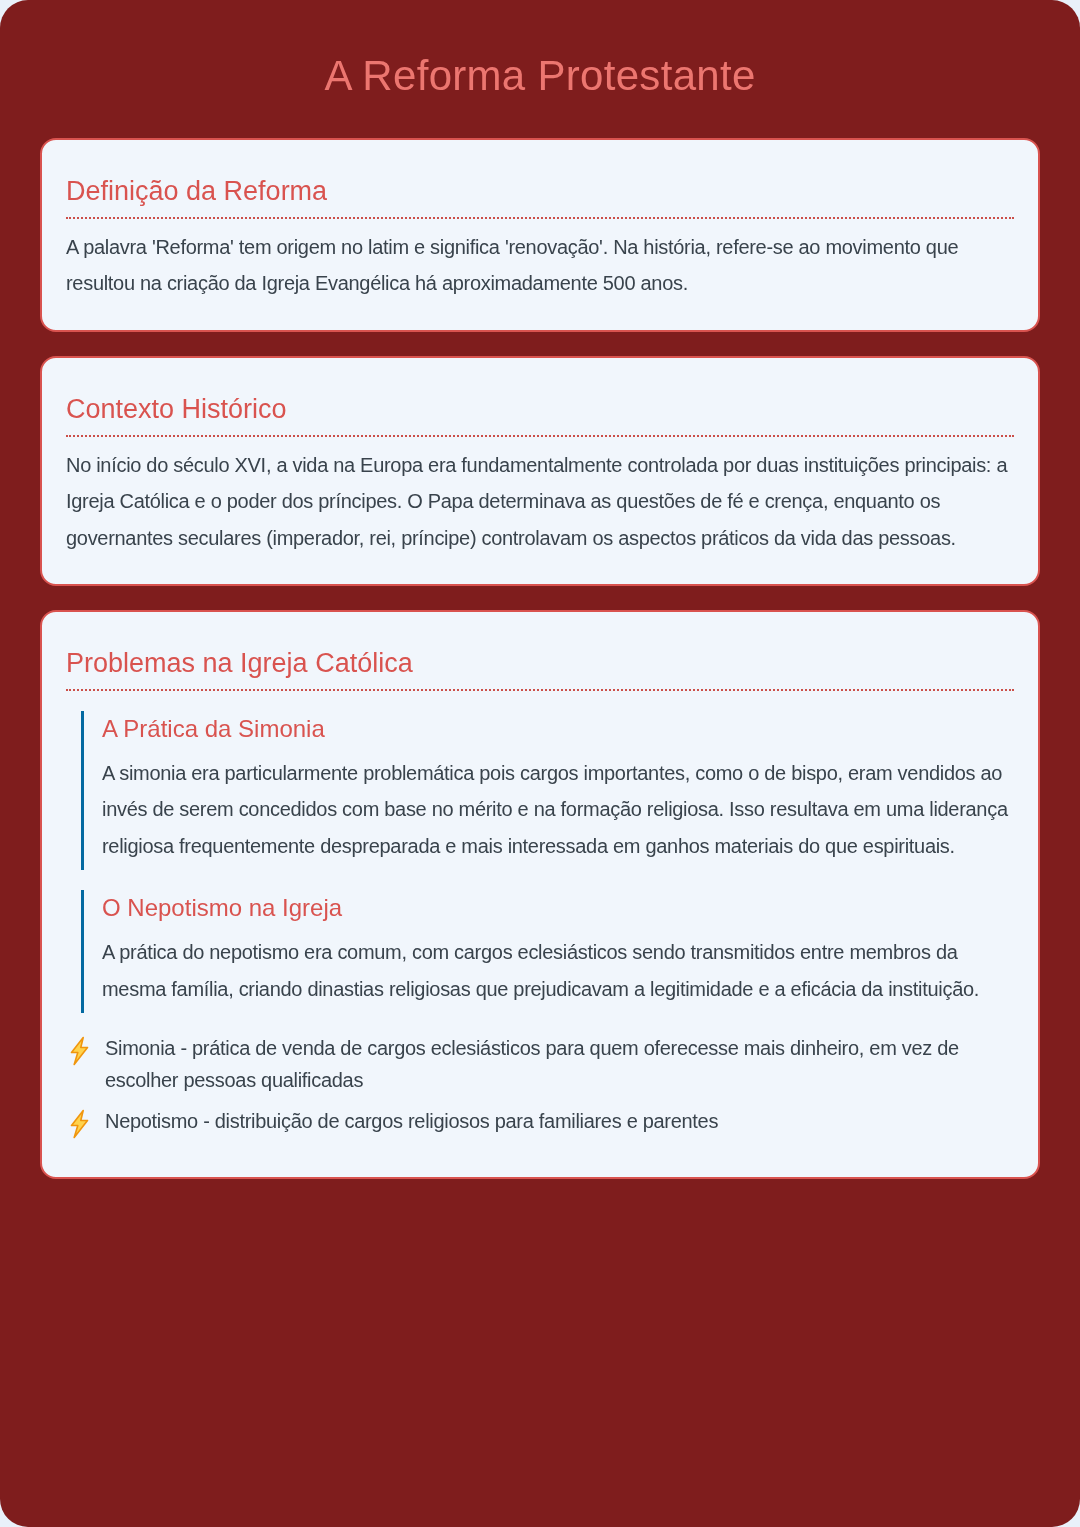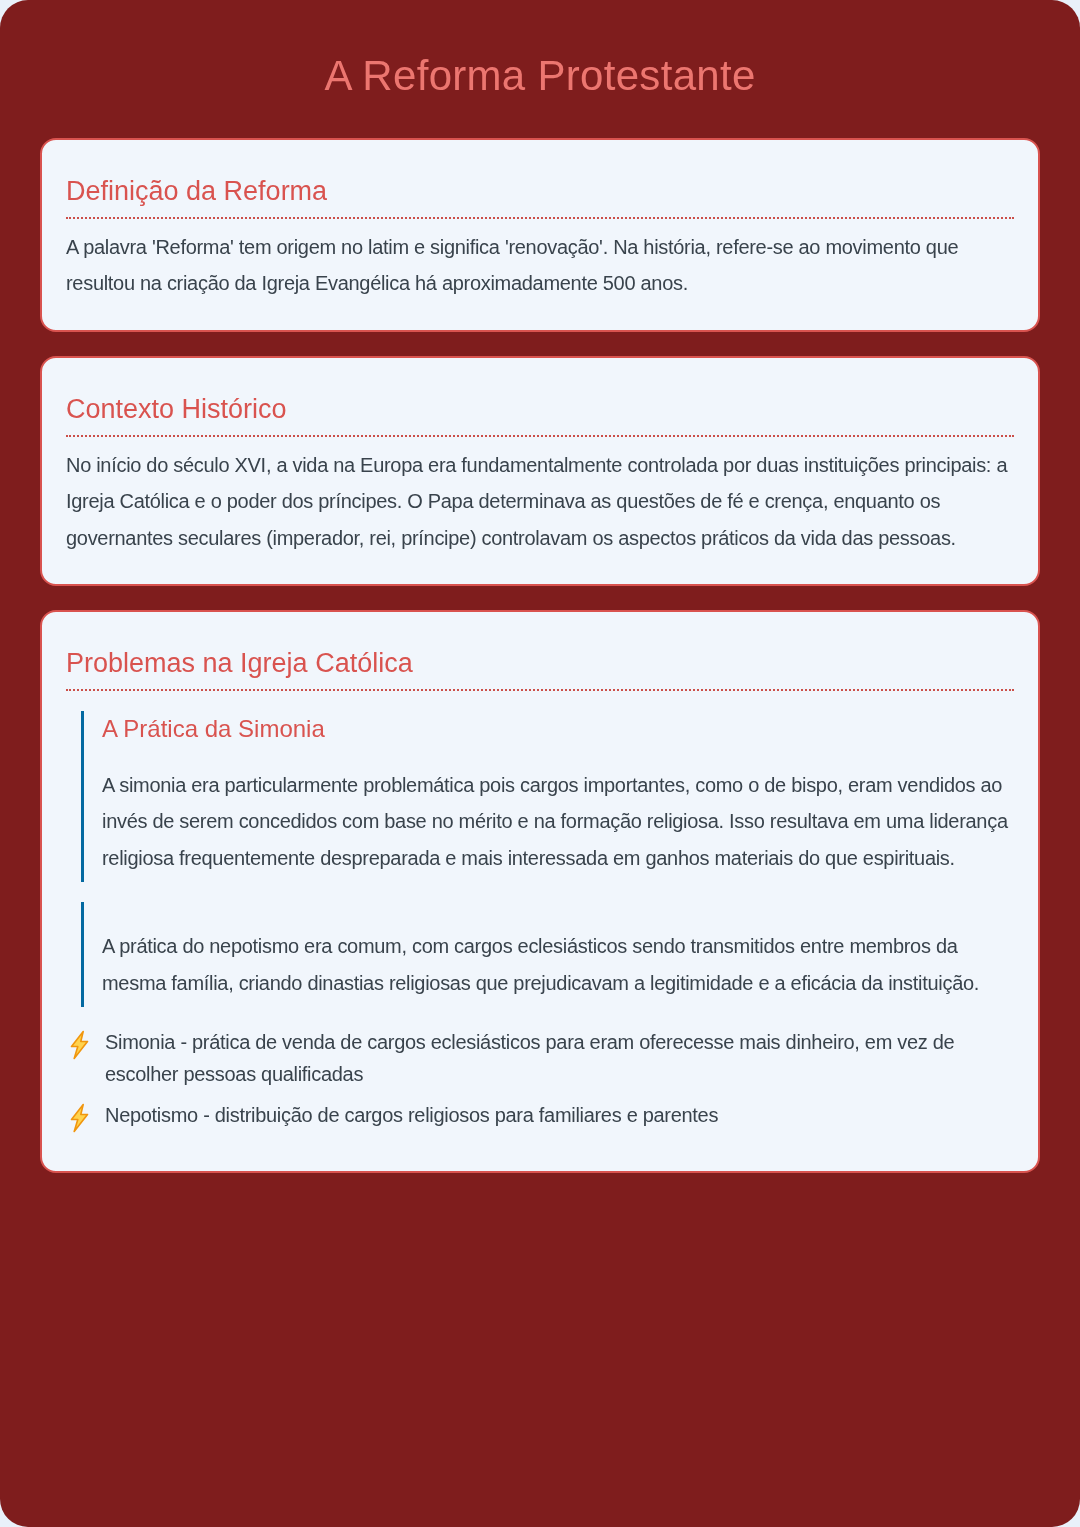--- a/index.html
+++ b/index.html
@@ -56,21 +56,21 @@
     margin: 20px 0 6px 15px;
     border-left: 3px solid #0369a1;
     padding: 2px 0 6px 18px;
   }
   .sub-heading {
     margin: 2px 0 2px;
     color: #d9534f;
     font-size: 24px;
     font-weight: 400;
   }
-  .subsection .body-text { margin-top: 24px; }
+  .subsection .body-text { margin-top: 12px; }
   .bullet-list {
     list-style: none;
     margin: 20px 0 0;
     padding: 0;
   }
   .bullet-item {
     display: flex;
     align-items: flex-start;
     gap: 13px;
     margin: 0 0 10px;
@@ -108,31 +108,32 @@
   <section class="card">
     <h2 class="card-heading">Problemas na Igreja Católica</h2>
     <div class="dotted-rule"></div>
 
     <div class="subsection">
       <h3 class="sub-heading">A Prática da Simonia</h3>
       <p class="body-text">A simonia era particularmente problemática pois cargos importantes, como o de bispo, eram vendidos ao invés de serem concedidos com base no mérito e na formação religiosa. Isso resultava em uma liderança religiosa frequentemente despreparada e mais interessada em ganhos materiais do que espirituais.</p>
     </div>
 
     <div class="subsection">
+      <h3 class="sub-heading">O Nepotismo na Igreja</h3>
       <p class="body-text">A prática do nepotismo era comum, com cargos eclesiásticos sendo transmitidos entre membros da mesma família, criando dinastias religiosas que prejudicavam a legitimidade e a eficácia da instituição.</p>
     </div>
 
     <ul class="bullet-list">
       <li class="bullet-item">
         <span class="bolt">
           <svg width="25" height="30" viewBox="0 0 25 30" aria-hidden="true">
             <path d="M16.2 1.5 L4.5 16.5 L10.8 16.5 L7.2 28.5 L20.5 11.5 L13.8 11.5 Z" fill="#ffd34d" stroke="#f0960e" stroke-width="1.6" stroke-linejoin="round"></path>
           </svg>
         </span>
-        <span class="bullet-text">Simonia - prática de venda de cargos eclesiásticos para eram oferecesse mais dinheiro, em vez de escolher pessoas qualificadas</span>
+        <span class="bullet-text">Simonia - prática de venda de cargos eclesiásticos para quem oferecesse mais dinheiro, em vez de escolher pessoas qualificadas</span>
       </li>
       <li class="bullet-item">
         <span class="bolt">
           <svg width="25" height="30" viewBox="0 0 25 30" aria-hidden="true">
             <path d="M16.2 1.5 L4.5 16.5 L10.8 16.5 L7.2 28.5 L20.5 11.5 L13.8 11.5 Z" fill="#ffd34d" stroke="#f0960e" stroke-width="1.6" stroke-linejoin="round"></path>
           </svg>
         </span>
         <span class="bullet-text">Nepotismo - distribuição de cargos religiosos para familiares e parentes</span>
       </li>
     </ul>

